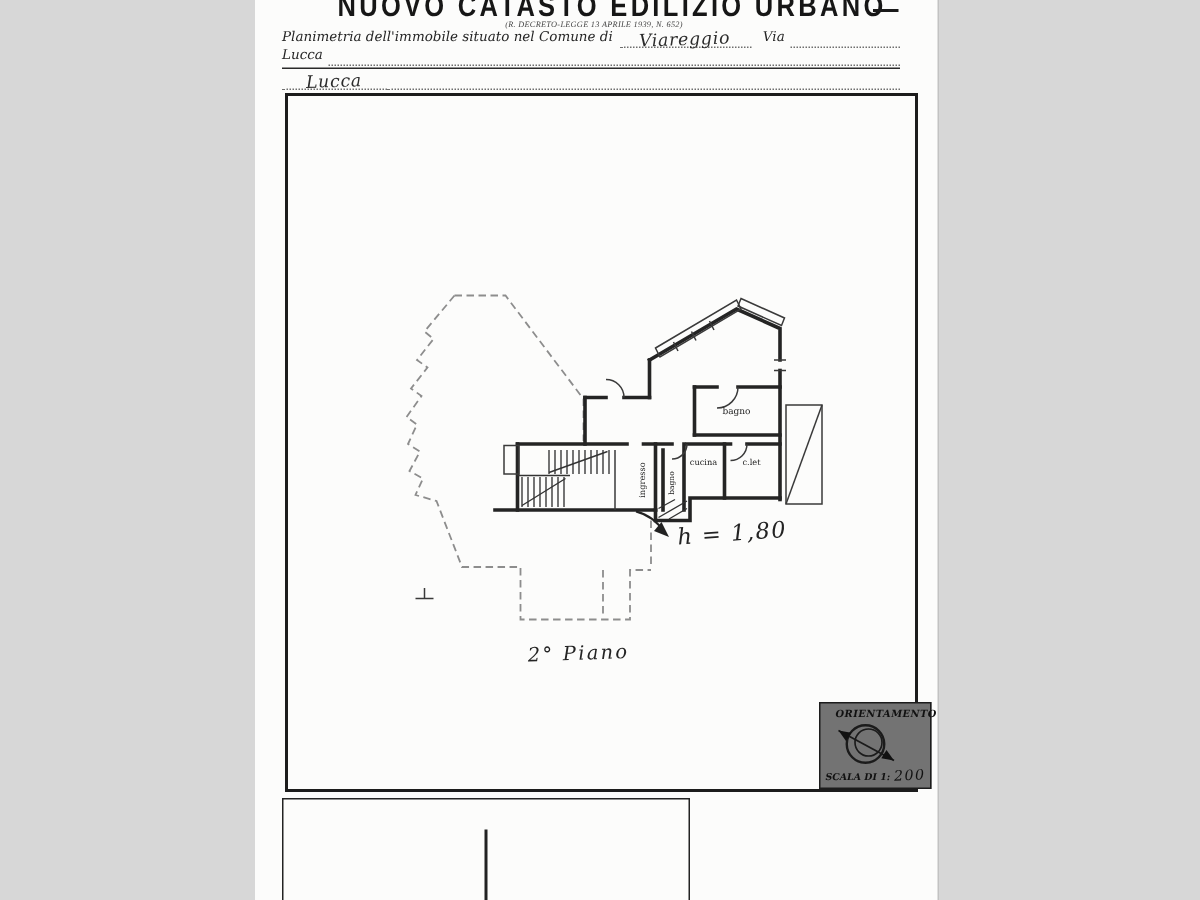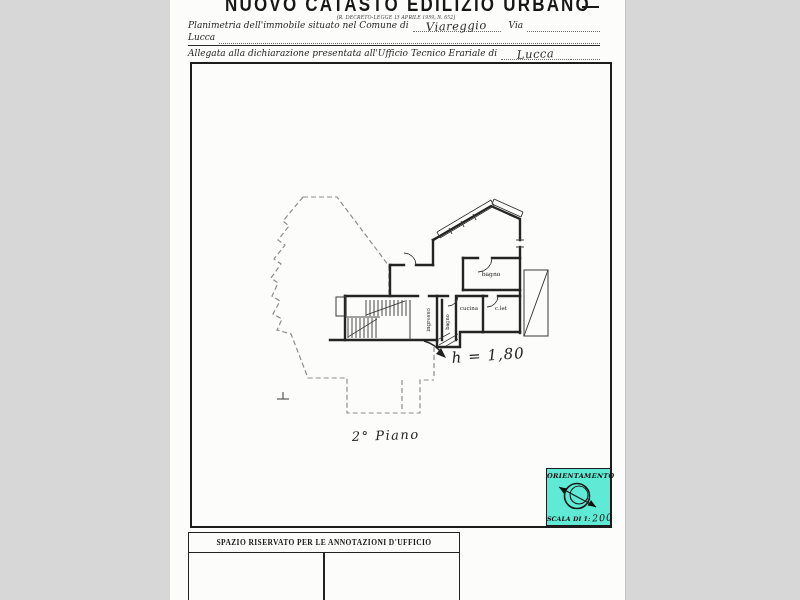--- a/index.html
+++ b/index.html
@@ -49,21 +49,21 @@
     position:absolute;left:188px;top:45px;width:412px;height:0;
     border-top:1.2px solid #2a2a2a;
   }
   .plan-frame{
     position:absolute;left:190px;top:62px;width:418px;height:462px;
     border:2px solid #1c1c1c;background:transparent;
   }
   .plan-svg{position:absolute;left:0;top:0;width:800px;height:600px;pointer-events:none;}
   .orient-box{
     position:absolute;left:546px;top:468px;width:63px;height:56px;
-    border:1.6px solid #1c1c1c;background:#5eead4;
+    border:1.6px solid #1c1c1c;background:#737373;padding-left:10px;
   }
   .orient-title{
     margin-top:3px;text-align:center;
     font-family:"DejaVu Serif", serif;font-weight:bold;font-style:italic;
     font-size:6.6px;letter-spacing:.3px;color:#111;
   }
   .compass{position:absolute;left:4px;top:11px;}
   .scale-row{
     position:absolute;left:0;bottom:2px;width:100%;text-align:center;
     font-family:"DejaVu Serif", serif;font-size:6.3px;font-weight:bold;
@@ -104,21 +104,20 @@
 </div>
 
 <div class="form-row row2">
   <span class="flabel">Lucca</span>
   <span class="fill dotted"></span>
 </div>
 
 <div class="hr-solid"></div>
 
 <div class="form-row row3">
-  <span class="flabel">Allegata alla dichiarazione presentata all'Ufficio Tecnico Erariale di</span>
   <span class="fixed70 dotted"><span class="hand">Lucca</span></span>
   <span class="fill dotted"></span>
 </div>
 
 <div class="plan-frame"></div>
 
 <svg class="plan-svg" viewBox="0 0 800 600">
 
   <g stroke="#8d8d8d" stroke-width="1.2" fill="none" stroke-dasharray="5,3">
     <path d="M303,197 L283,221 L289,226 L278,240 L285,245 L274,259 L281,264 L271,278 L278,283 L272,296 L280,301 L273,314 L282,319 L277,330 L291,334 L308,378 L347,378 L347,413 L420,413 L420,380 L434,380"></path>
@@ -196,15 +195,14 @@
     <line x1="8" y1="7" x2="45" y2="27" stroke="#1b1b1b" stroke-width="1.2"></line>
     <polygon points="8,7 16.5,8.5 13,14" fill="#111"></polygon>
     <polygon points="45,27 36.5,25.5 40,20" fill="#111"></polygon>
   </svg>
   <div class="scale-row">
     <span>SCALA DI 1:</span><span class="scale-hand">200</span>
   </div>
 </div>
 
 <div class="office-box">
-  <div class="office-header">SPAZIO RISERVATO PER LE ANNOTAZIONI D'UFFICIO</div>
   <div class="office-divider"></div>
 </div>
 
 </body></html>

